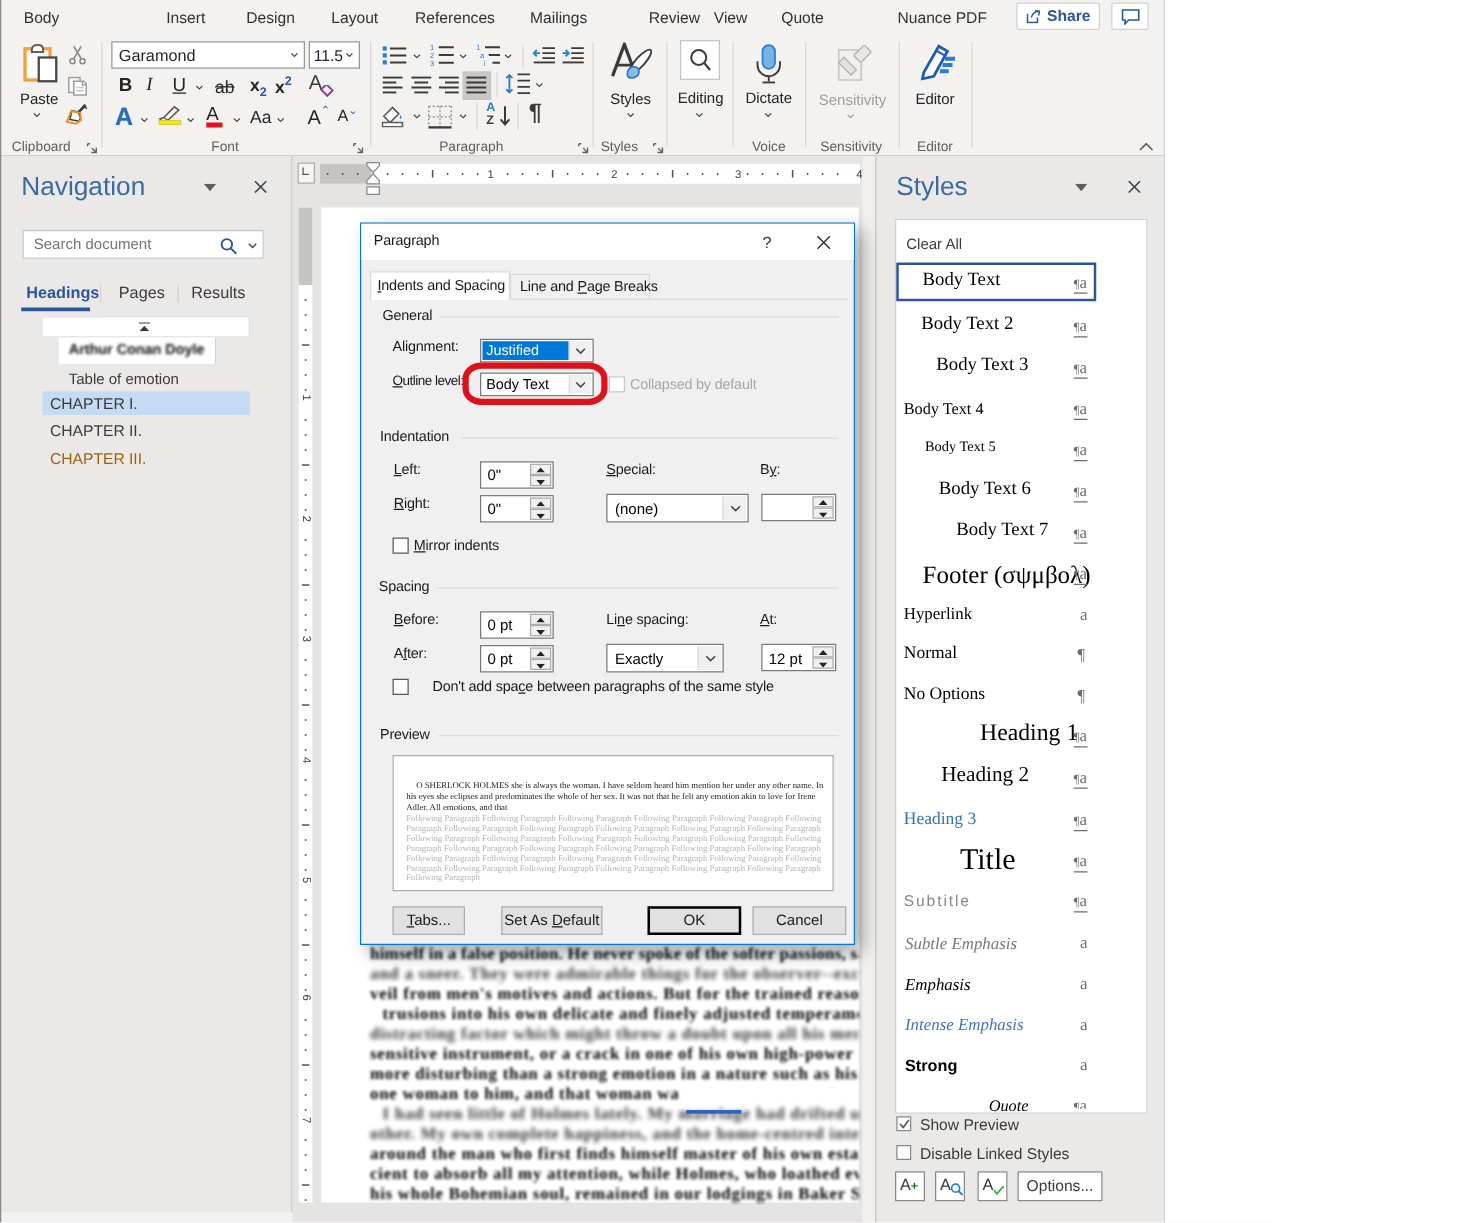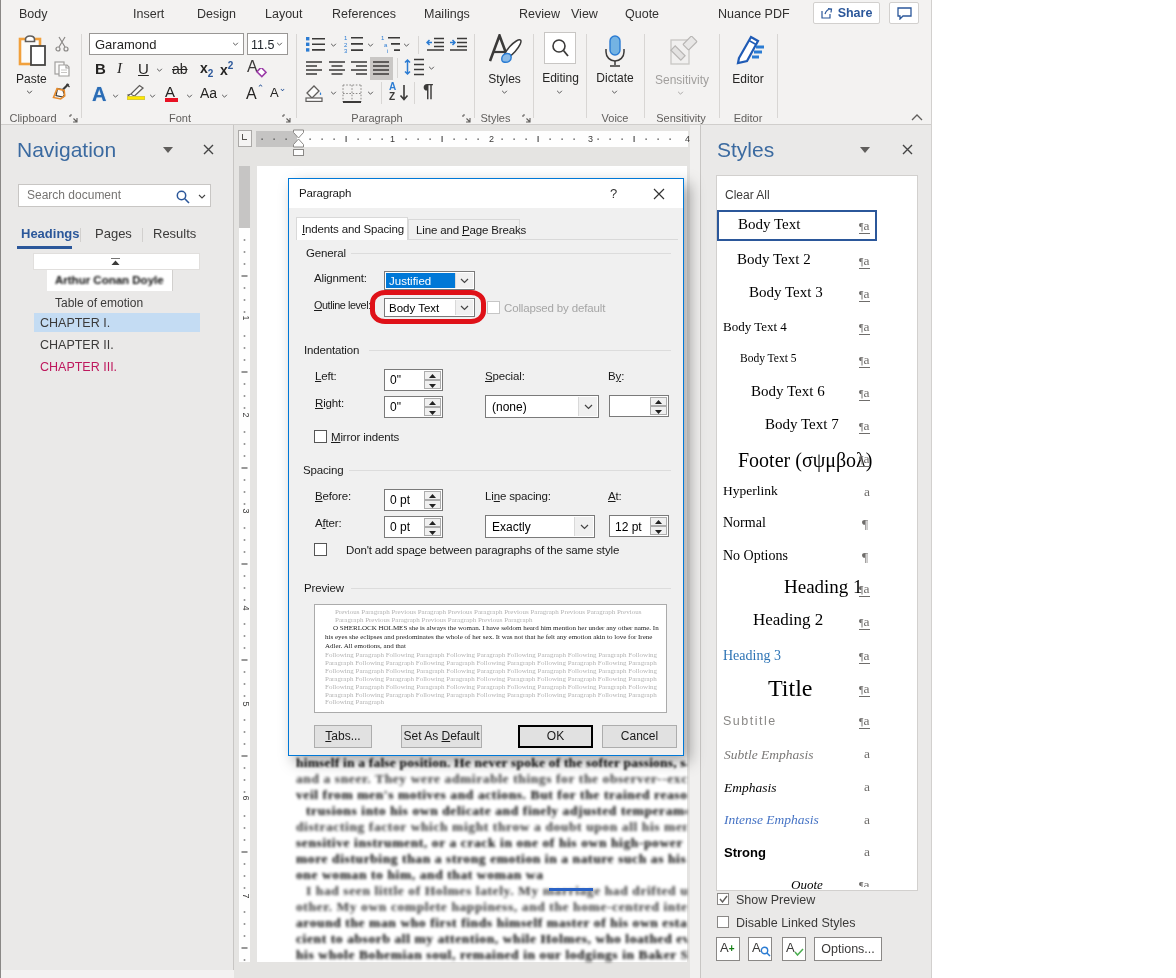--- a/index.html
+++ b/index.html
@@ -364,21 +364,21 @@
     <svg class="abs" style="left:111px;top:258px;" width="9" height="7" viewBox="0 0 9 7">
         <path d="M0 0h9" stroke="#3b3a39" stroke-width="1.4"></path>
         <path d="M0.5 7h8L4.5 2.5z" fill="#3b3a39"></path>
       </svg>
     <div class="abs" style="left:47px;top:270px;width:126px;height:21px;background:#fff;border-right:1px solid #d2d0ce;"></div>
     <div class="abs" style="left:55px;top:274px;font-size:11.5px;font-weight:700;color:#3a3a3a;filter:blur(1.2px) contrast(1.6);">Arthur Conan Doyle</div>
     <div class="abs" style="left:55px;top:296px;font-size:12px;color:#3b3a39;">Table of emotion</div>
     <div class="abs" style="left:34px;top:313px;width:166px;height:19px;background:#c4dcf3;"></div>
     <div class="abs" style="left:40px;top:316px;font-size:12.5px;color:#3b3a39;">CHAPTER I.</div>
     <div class="abs" style="left:40px;top:338px;font-size:12.5px;color:#3b3a39;">CHAPTER II.</div>
-    <div class="abs" style="left:40px;top:360px;font-size:12.5px;color:#be185d;">CHAPTER III.</div>
+    <div class="abs" style="left:40px;top:360px;font-size:12.5px;color:#a16207;">CHAPTER III.</div>
   </div>
   <div id="docarea"></div>
 
   <div class="abs" style="left:238px;top:130px;width:14px;height:17px;background:#f5f4f3;border:1px solid #aaa8a6;"></div>
   <div class="abs" style="left:242px;top:134px;width:5px;height:6px;border-left:1.5px solid #55524f;border-bottom:1.5px solid #55524f;"></div>
 
   <div class="abs" style="left:256px;top:131px;width:432px;height:16px;background:#fefefe;"></div>
   <div class="abs" style="left:256px;top:131px;width:41px;height:16px;background:#c5c4c3;"></div>
   <svg class="abs" style="left:256px;top:131px;" width="432" height="16" viewBox="0 0 432 16" id="hruler">
       <rect x="5.5" y="7.4" width="1.2" height="1.6" fill="#555"></rect>
@@ -716,21 +716,21 @@
               <path d="M3.5 0L7 4H0z" fill="#222"></path>
             </svg>
           </div>
           <div class="dn">
             <svg style="margin:3px 0 0 4px;" width="7" height="4" viewBox="0 0 7 4">
               <path d="M3.5 4L0 0h7z" fill="#222"></path>
             </svg>
           </div>
         </div>
     </div>
-    <div class="combo" style="left:196px;top:336px;width:110px;height:23px;">
+    <div class="combo" style="left:196px;top:336px;width:94px;height:23px;">
       <div style="position:absolute;left:6px;top:4px;font-size:12px;">Exactly</div>
       <div class="arrowzone" style="width:19px;">
           <svg style="margin:7px 0 0 5px;" width="9" height="6" viewBox="0 0 9 6">
             <path d="M1 1l3.5 3.5L8 1" stroke="#444" fill="none" stroke-width="1.2"></path>
           </svg>
         </div>
     </div>
     <div class="spin" style="left:320px;top:336px;width:60px;height:22px;">
       <div style="position:absolute;left:5px;top:4px;font-size:12px;">12 pt</div>
       <div class="spinbtns">
@@ -745,21 +745,20 @@
             </svg>
           </div>
         </div>
     </div>
     <div class="cb" style="left:25px;top:364px;"></div>
     <div class="dtext" style="left:57px;top:365px;">Don't add spa<u>c</u>e between paragraphs of the same style</div>
 
     <div class="dtext" style="left:15px;top:403px;">Preview</div>
     <div class="gline" style="left:62px;top:409px;width:320px;"></div>
     <div class="abs" style="left:25px;top:425px;width:353px;height:109px;background:#fff;border:1px solid #ababab;">
-      <div style="position:absolute;left:20px;top:4px;width:325px;font-family:'Liberation Serif',serif;font-size:7px;line-height:7.5px;color:#b4b4b4;">Previous Paragraph Previous Paragraph Previous Paragraph Previous Paragraph Previous Paragraph Previous Paragraph Previous Paragraph Previous Paragraph Previous Paragraph</div>
       <div style="position:absolute;left:10px;top:19px;width:336px;text-indent:8px;font-family:'Liberation Serif',serif;font-size:7px;line-height:9.2px;color:#222;">O SHERLOCK HOLMES she is always the woman. I have seldom heard him mention her under any other name. In his eyes she eclipses and predominates the whole of her sex. It was not that he felt any emotion akin to love for Irene Adler. All emotions, and that</div>
       <div style="position:absolute;left:10px;top:47px;width:336px;font-family:'Liberation Serif',serif;font-size:7px;line-height:7.9px;color:#b4b4b4;">Following Paragraph Following Paragraph Following Paragraph Following Paragraph Following Paragraph Following Paragraph Following Paragraph Following Paragraph Following Paragraph Following Paragraph Following Paragraph Following Paragraph Following Paragraph Following Paragraph Following Paragraph Following Paragraph Following Paragraph Following Paragraph Following Paragraph Following Paragraph Following Paragraph Following Paragraph Following Paragraph Following Paragraph Following Paragraph Following Paragraph Following Paragraph Following Paragraph Following Paragraph Following Paragraph Following Paragraph Following Paragraph Following Paragraph Following Paragraph</div>
     </div>
 
     <div class="dbtn" style="left:25px;top:546px;width:58px;"><u>T</u>abs...</div>
     <div class="dbtn" style="left:112px;top:546px;width:81px;">Set As <u>D</u>efault</div>
     <div class="dbtn" style="left:229px;top:546px;border:2px solid #000000;line-height:19px;">OK</div>
     <div class="dbtn" style="left:313px;top:546px;">Cancel</div>
   </div>
 </div>

